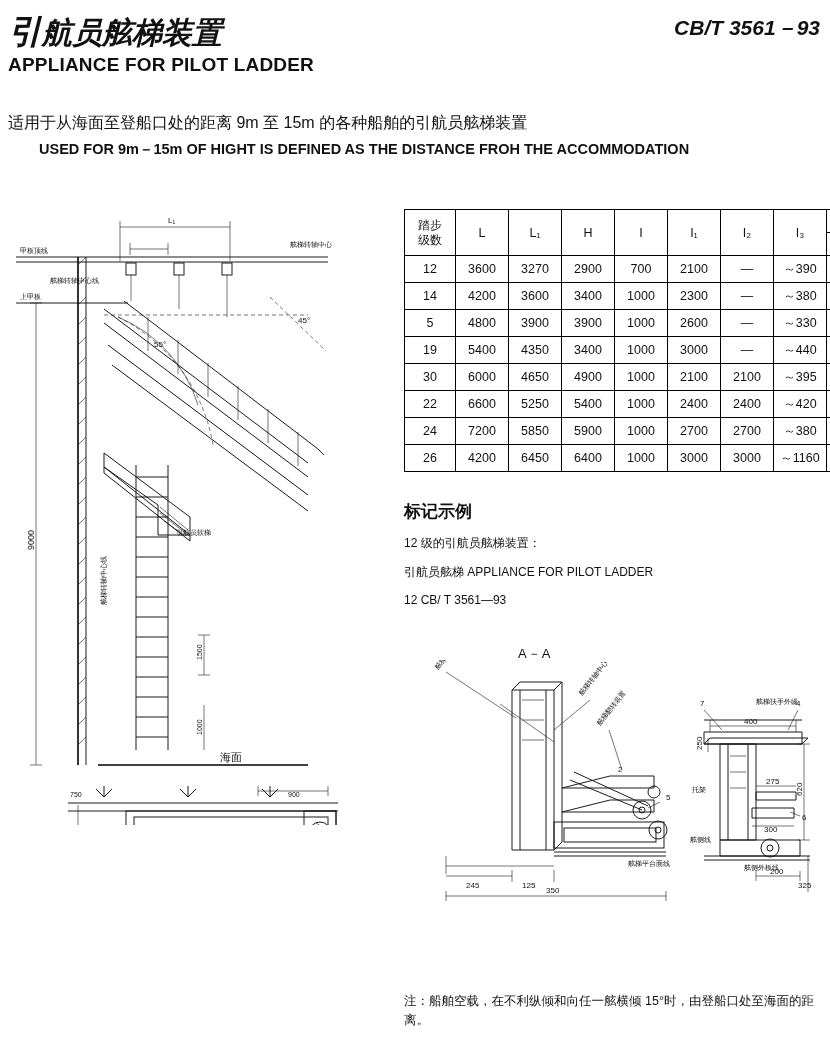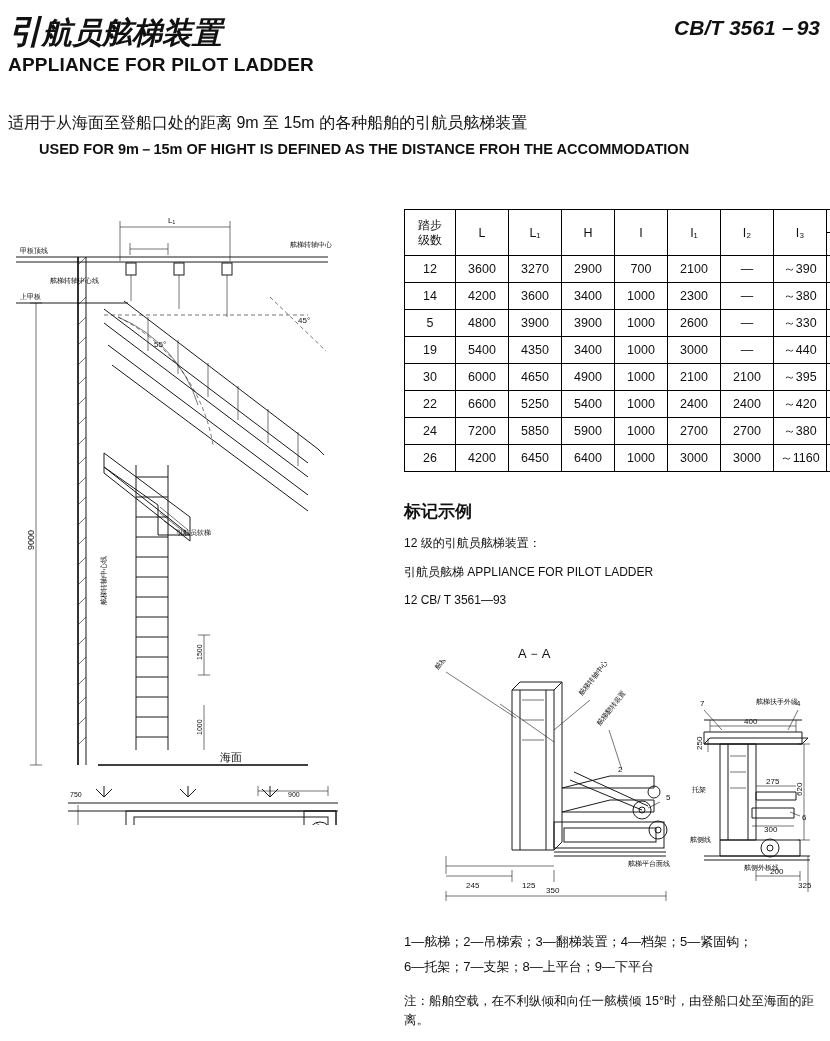--- a/index.html
+++ b/index.html
@@ -575,23 +575,19 @@
       <text class="txt" x="340" y="210">舷侧外板线</text>
       <line class="ln-t" x1="352" y1="216" x2="396" y2="216"></line>
       <line class="ln-t" x1="352" y1="211" x2="352" y2="221"></line>
       <line class="ln-t" x1="396" y1="211" x2="396" y2="221"></line>
       <text class="txt8" x="366" y="214">200</text>
       <text class="txt8" x="394" y="228">325</text>
       <line class="ln-t" x1="404" y1="196" x2="404" y2="232"></line>
     </svg>
   </div>
 
-  <div class="legend">
-    <div>1—舷梯；2—吊梯索；3—翻梯装置；4—档架；5—紧固钩；</div>
-    <div>6—托架；7—支架；8—上平台；9—下平台</div>
-  </div>
 
   <div class="note">
     <div>注：船舶空载，在不利纵倾和向任一舷横倾 15°时，由登船口处至海面的距</div>
     <div>离。</div>
   </div>
 
 </div>
 
 </body></html>

